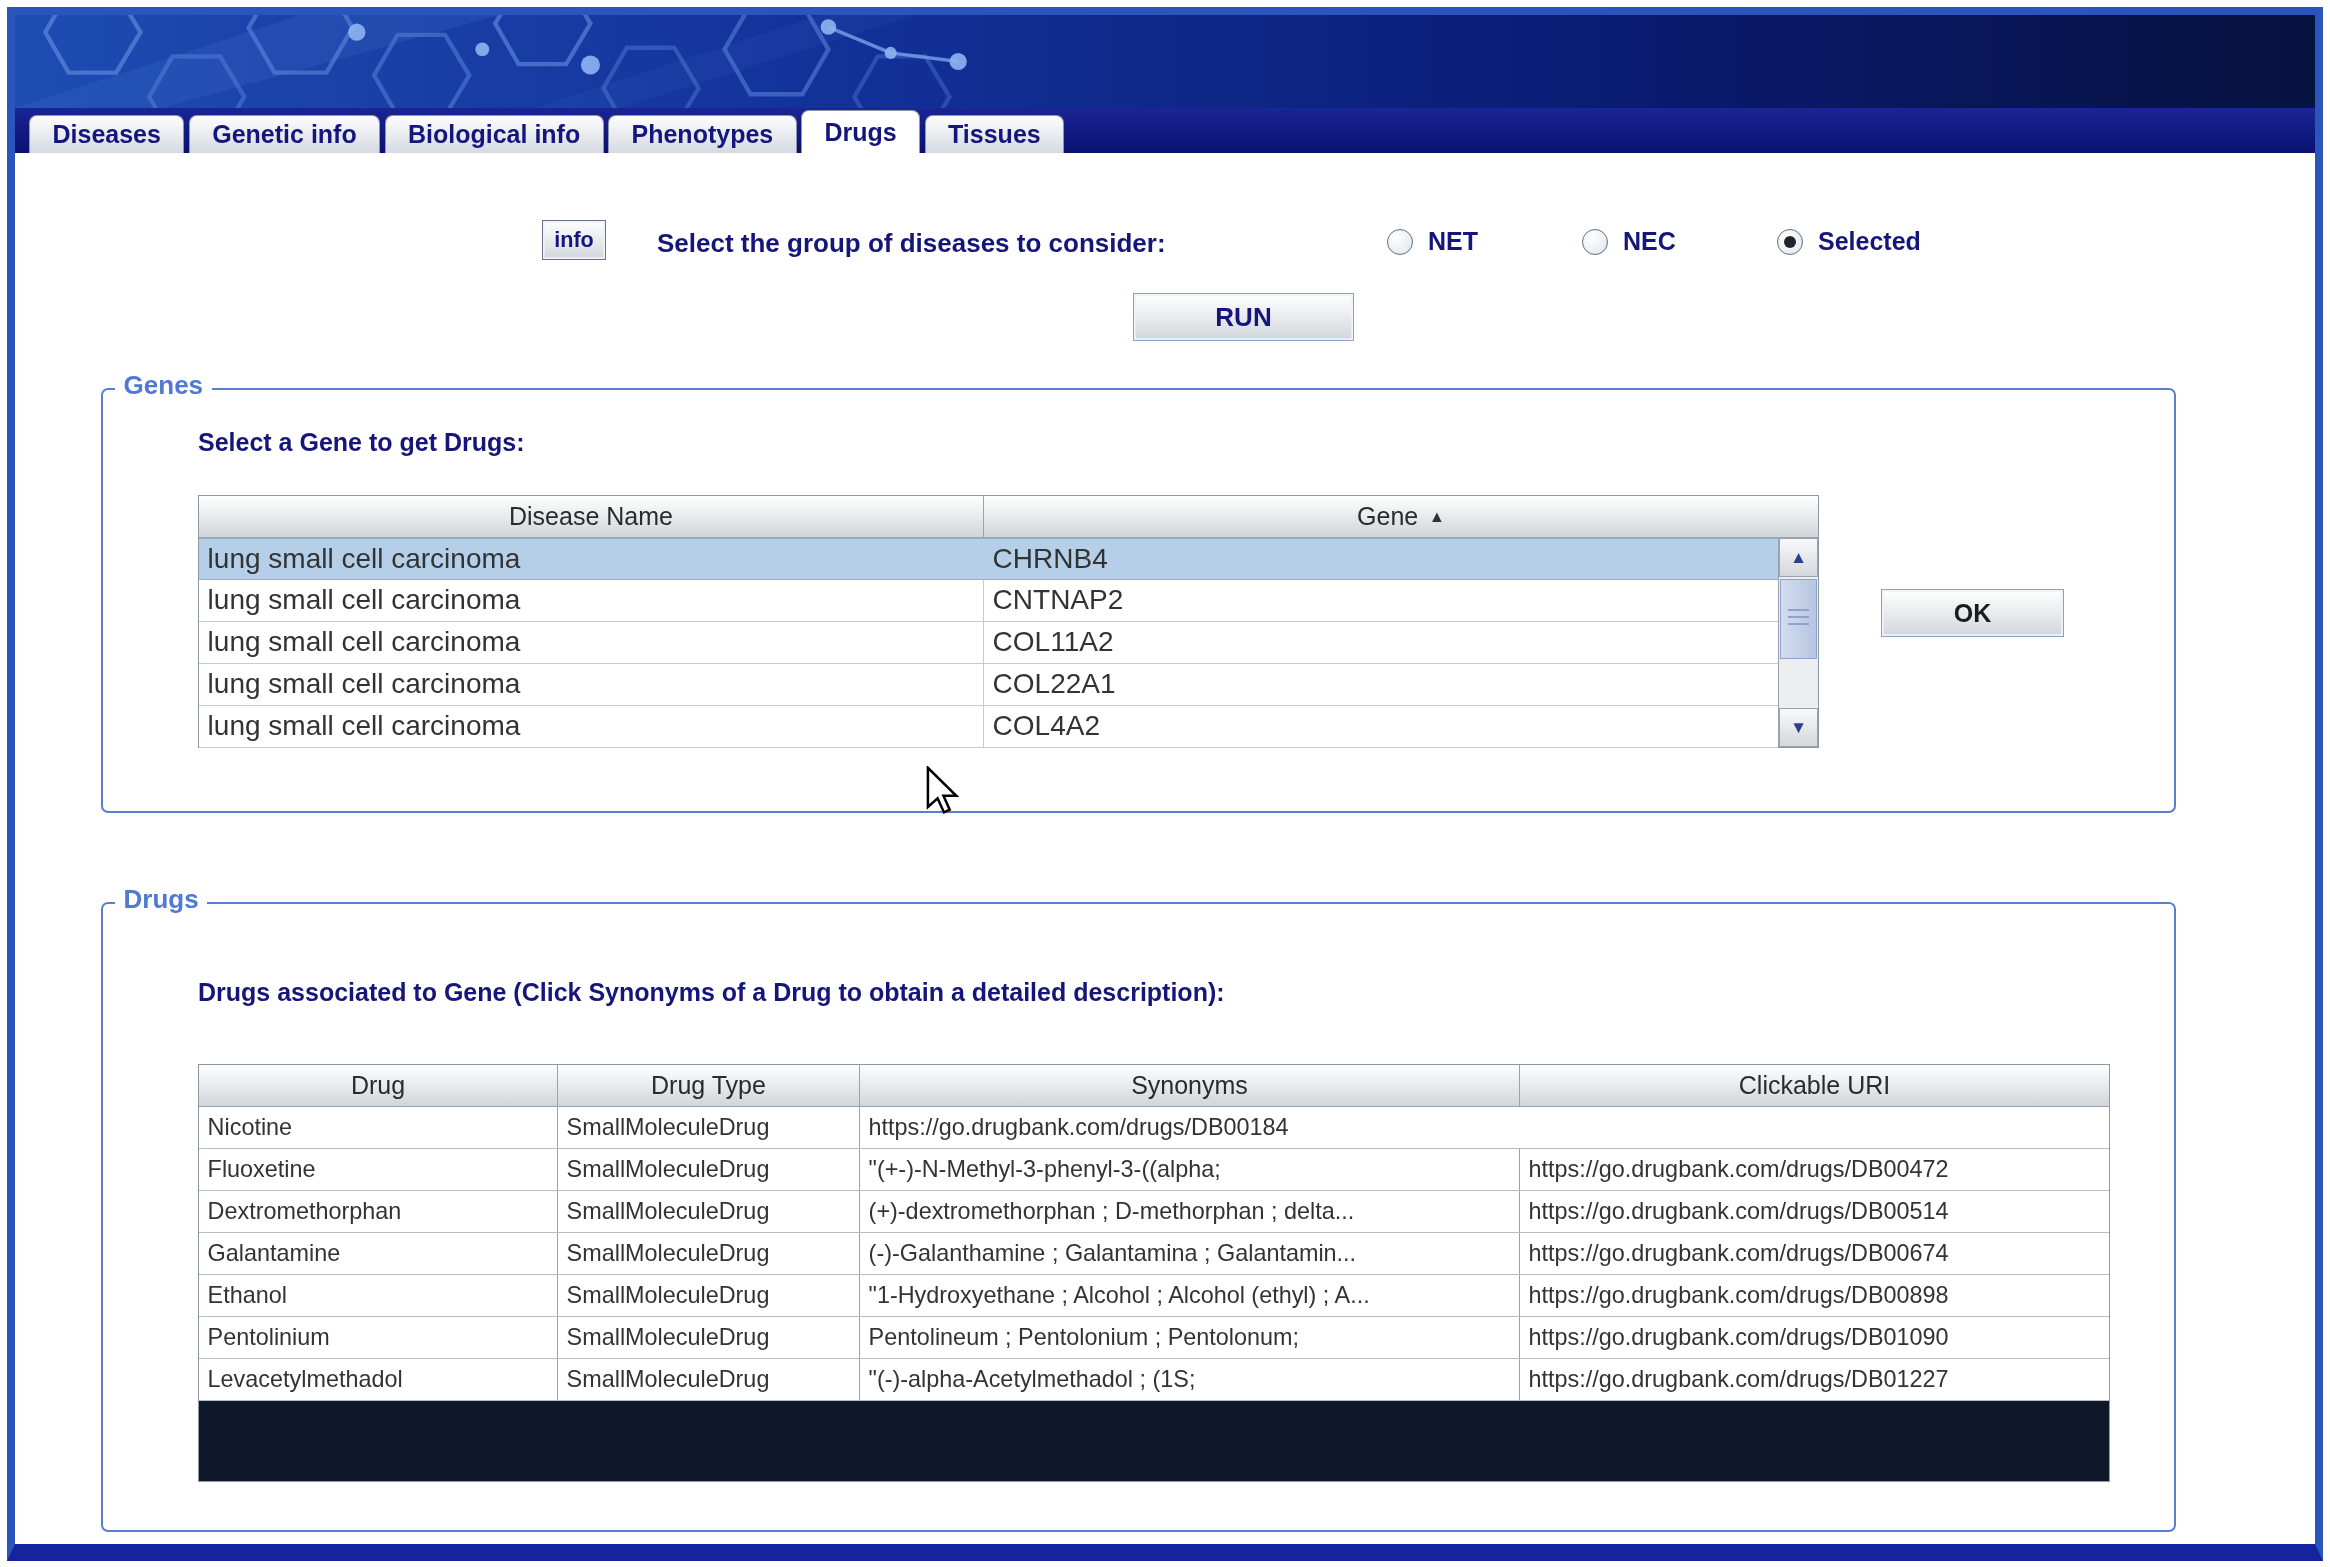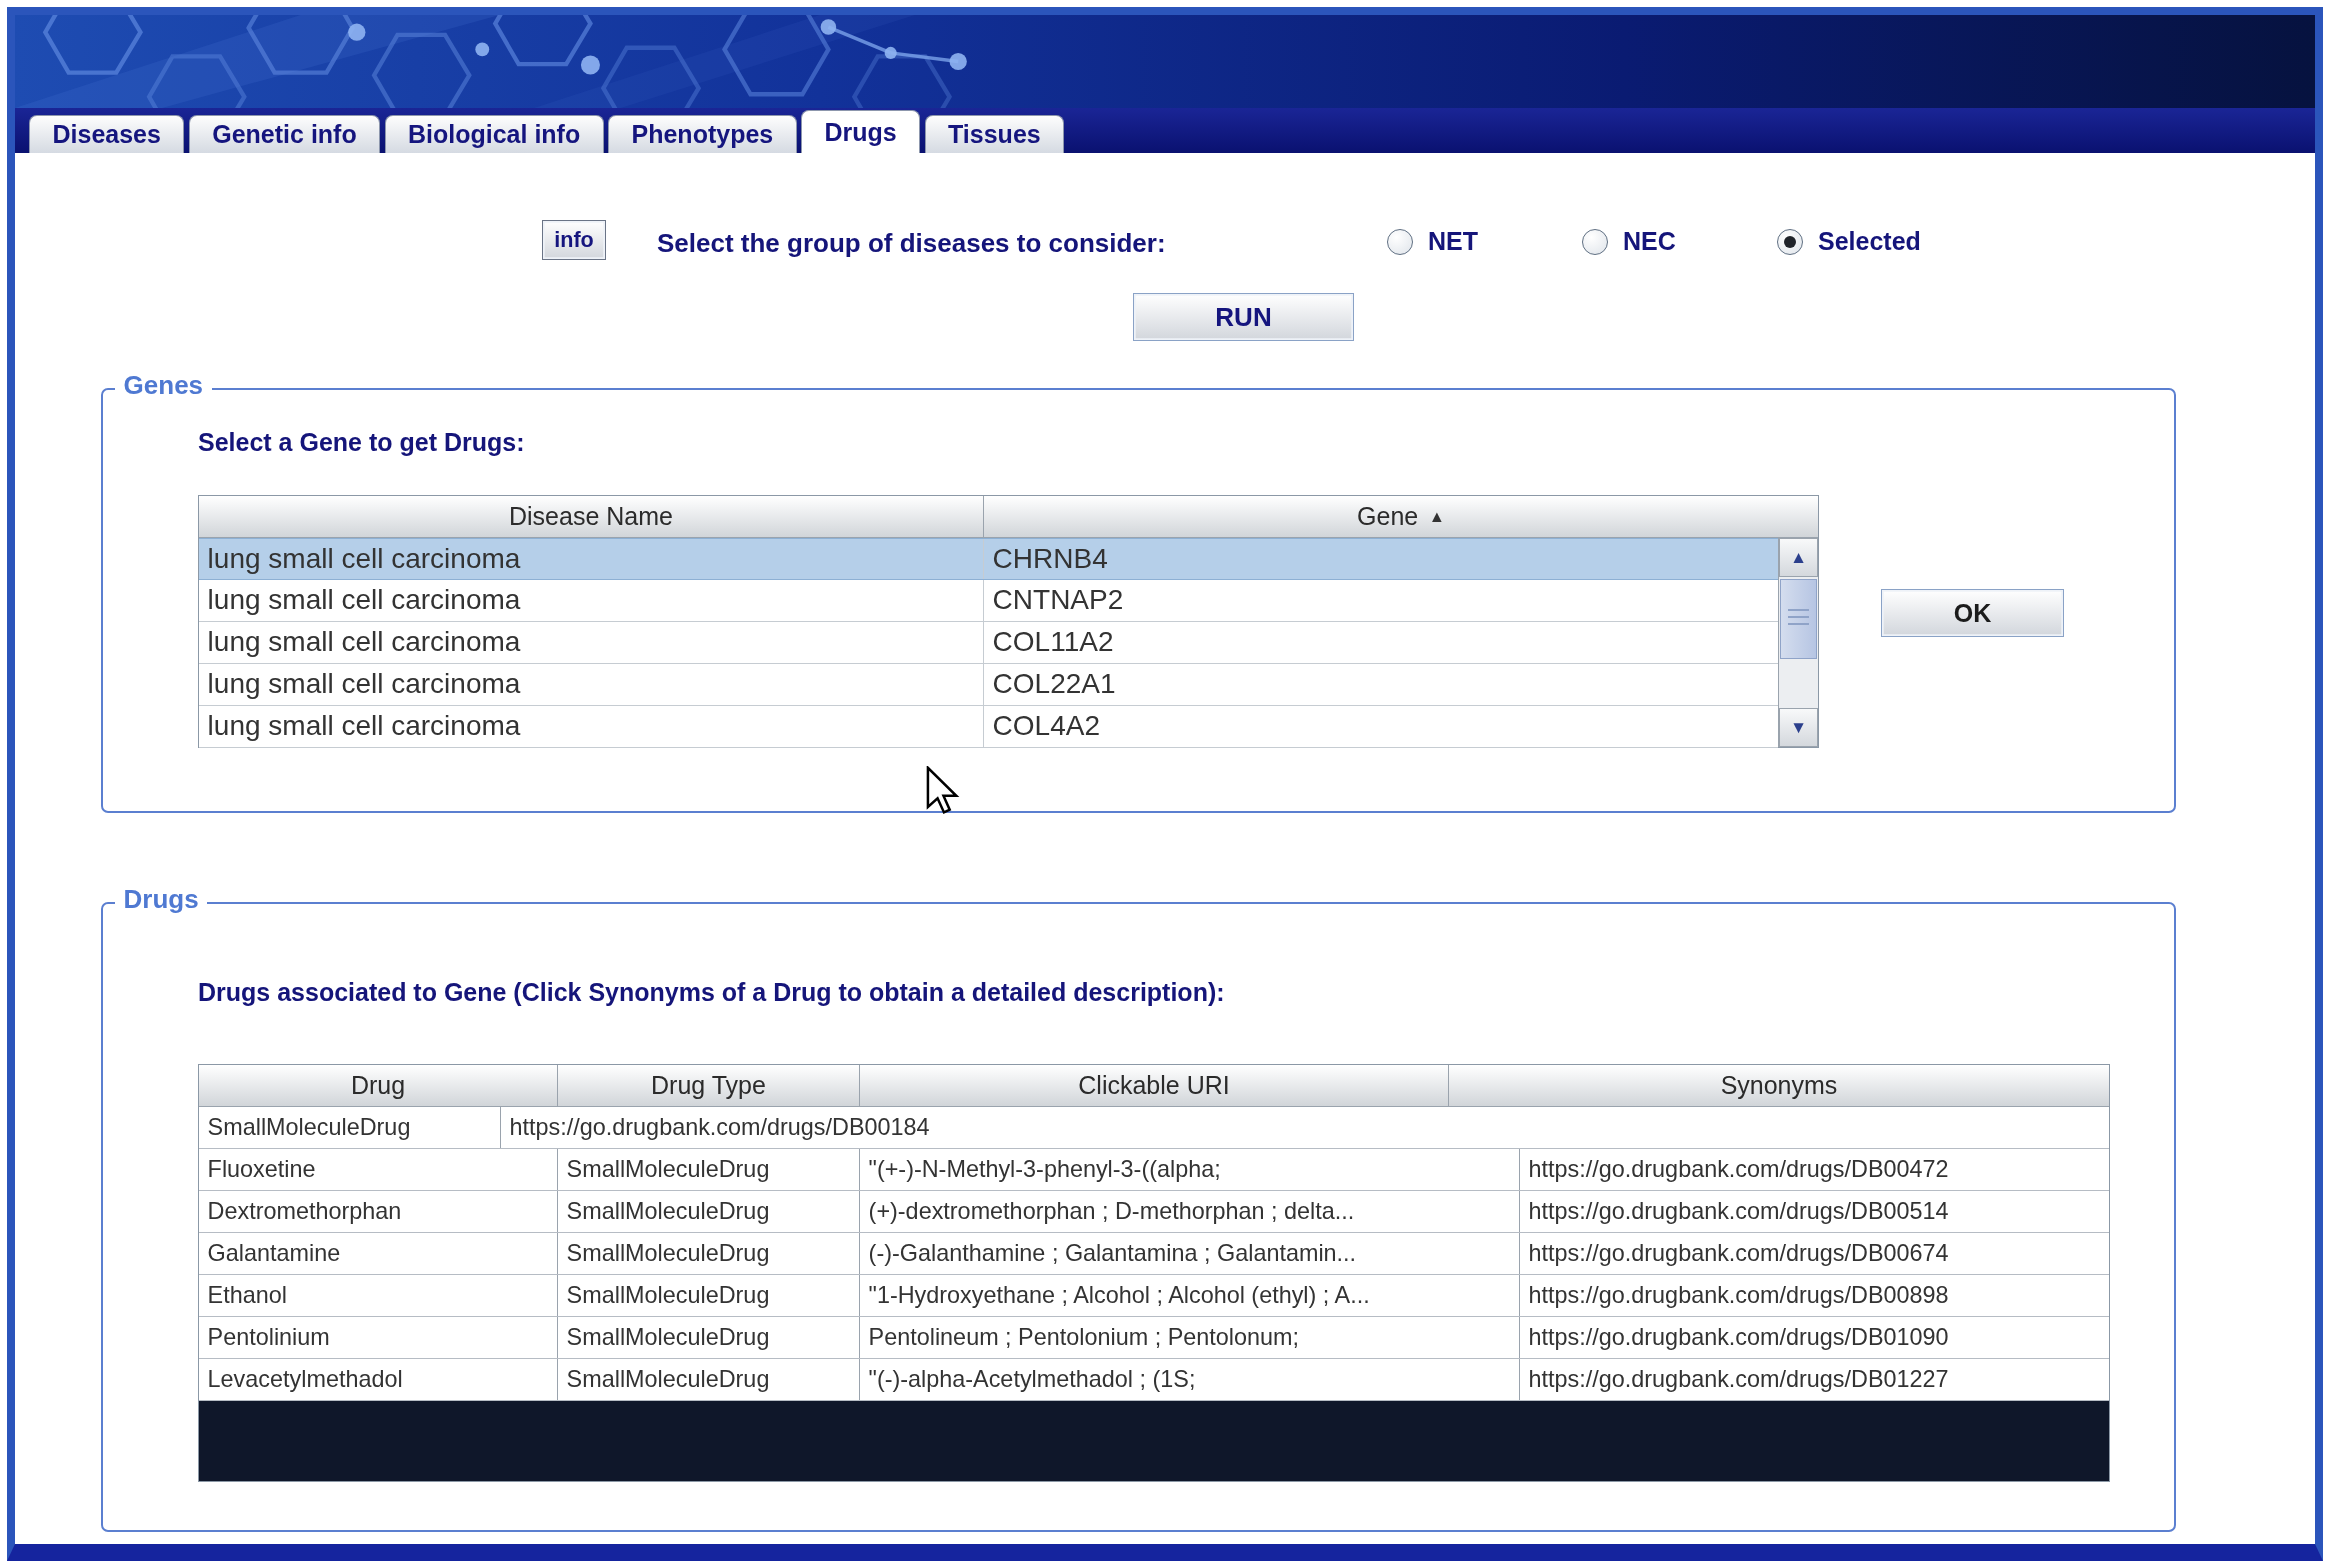--- a/index.html
+++ b/index.html
@@ -223,29 +223,30 @@
   <div class="lbl" style="left:183px; top:963px; font-size:25px;">Drugs associated to Gene (Click Synonyms of a Drug to obtain a detailed description):</div>
 
   <div class="gtable" style="left:183px; top:1049px; width:1912px; height:418px;">
     <div class="thead">
       <div class="th d1">
         <span>Drug</span>
       </div>
       <div class="th d2">
         <span>Drug Type</span>
       </div>
+      <div class="th d3">
+        <span>Synonyms</span>
+      </div>
       <div class="th d4">
         <span>Clickable URI</span>
       </div>
-      <div class="th d3">
-        <span>Synonyms</span>
-      </div>
     </div>
     <div>
       <div class="drow">
+        <div class="dtd d1">Nicotine</div>
         <div class="dtd d2">SmallMoleculeDrug</div>
         <div class="dtd d4">https://go.drugbank.com/drugs/DB00184</div>
       </div>
       <div class="drow">
         <div class="dtd d1">Fluoxetine</div>
         <div class="dtd d2">SmallMoleculeDrug</div>
         <div class="dtd d3">"(+-)-N-Methyl-3-phenyl-3-((alpha;</div>
         <div class="dtd d4">https://go.drugbank.com/drugs/DB00472</div>
       </div>
       <div class="drow">

